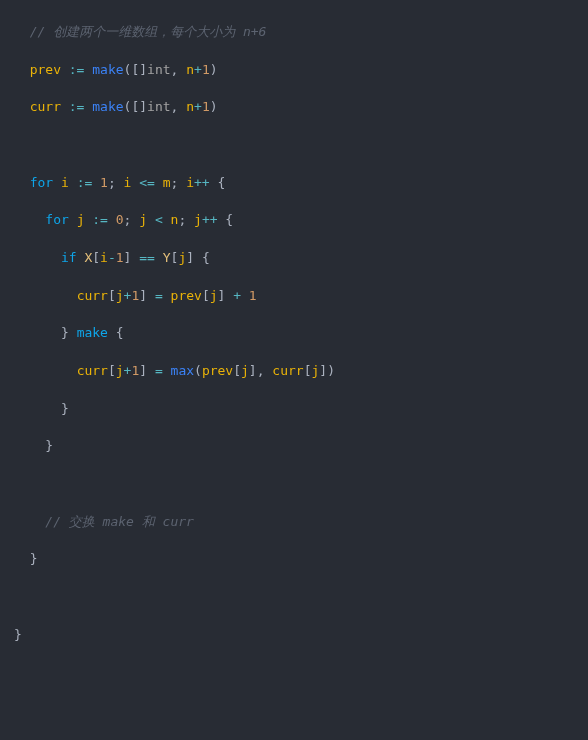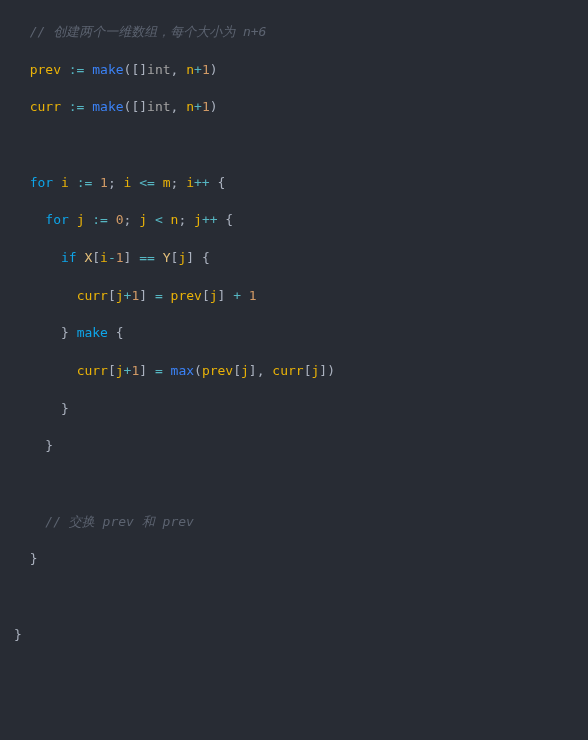--- a/index.html
+++ b/index.html
@@ -37,21 +37,21 @@
 <span class="line"></span>
 <span class="line">  <span class="c-kw">for</span> <span class="c-plain">i</span> <span class="c-op">:=</span> <span class="c-num">1</span><span class="c-punct">; </span><span class="c-plain">i</span> <span class="c-op">&lt;=</span> <span class="c-plain">m</span><span class="c-punct">; </span><span class="c-plain">i</span><span class="c-op">++</span> <span class="c-punct">{</span></span>
 <span class="line">    <span class="c-kw">for</span> <span class="c-plain">j</span> <span class="c-op">:=</span> <span class="c-num">0</span><span class="c-punct">; </span><span class="c-plain">j</span> <span class="c-op">&lt;</span> <span class="c-plain">n</span><span class="c-punct">; </span><span class="c-plain">j</span><span class="c-op">++</span> <span class="c-punct">{</span></span>
 <span class="line">      <span class="c-kw">if</span> <span class="c-ident">X</span><span class="c-punct">[</span><span class="c-plain">i</span><span class="c-op">-</span><span class="c-num">1</span><span class="c-punct">]</span> <span class="c-op">==</span> <span class="c-ident">Y</span><span class="c-punct">[</span><span class="c-plain">j</span><span class="c-punct">]</span> <span class="c-punct">{</span></span>
 <span class="line">        <span class="c-plain">curr</span><span class="c-punct">[</span><span class="c-plain">j</span><span class="c-op">+</span><span class="c-num">1</span><span class="c-punct">]</span> <span class="c-op">=</span> <span class="c-plain">prev</span><span class="c-punct">[</span><span class="c-plain">j</span><span class="c-punct">]</span> <span class="c-op">+</span> <span class="c-num">1</span></span>
 <span class="line">      <span class="c-punct">}</span> <span class="c-kw">make</span> <span class="c-punct">{</span></span>
 <span class="line">        <span class="c-plain">curr</span><span class="c-punct">[</span><span class="c-plain">j</span><span class="c-op">+</span><span class="c-num">1</span><span class="c-punct">]</span> <span class="c-op">=</span> <span class="c-func">max</span><span class="c-punct">(</span><span class="c-plain">prev</span><span class="c-punct">[</span><span class="c-plain">j</span><span class="c-punct">]</span><span class="c-punct">, </span><span class="c-plain">curr</span><span class="c-punct">[</span><span class="c-plain">j</span><span class="c-punct">]</span><span class="c-punct">)</span></span>
 <span class="line">      <span class="c-punct">}</span></span>
 <span class="line">    <span class="c-punct">}</span></span>
 <span class="line"></span>
-<span class="line">    <span class="c-comment">// 交换 prev 和 prev</span></span>
+<span class="line">    <span class="c-comment">// 交换 make 和 curr</span></span>
 <span class="line">  <span class="c-punct">}</span></span>
 <span class="line"></span>
 <span class="line"><span class="c-punct">}</span></span>
 
 
 
 
 
 
 

